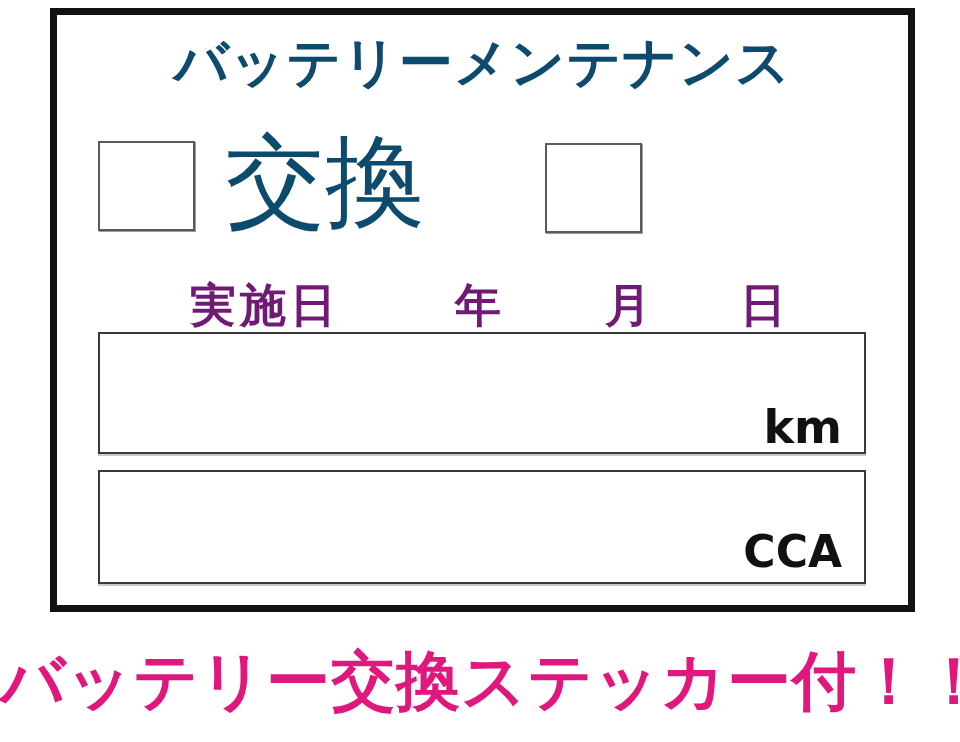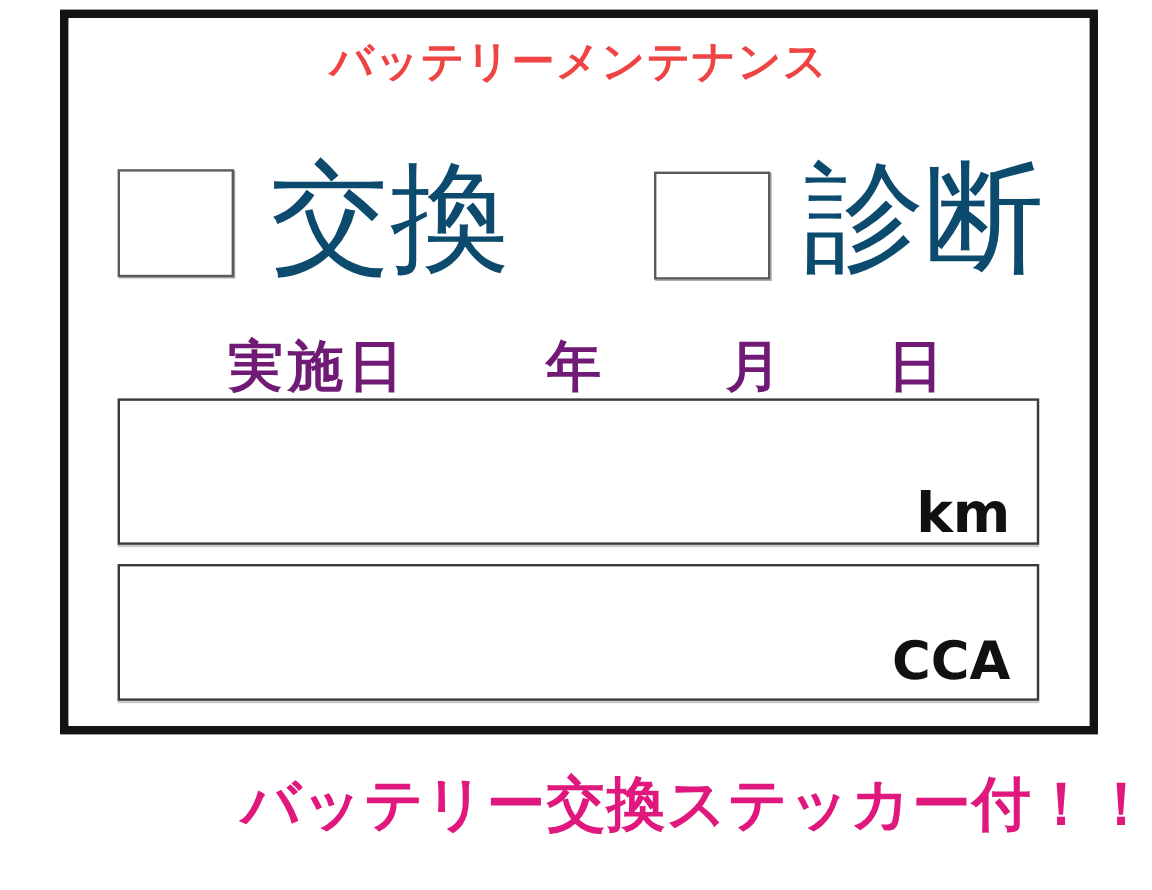--- a/index.html
+++ b/index.html
@@ -24,23 +24,23 @@
     height: 590px;  
     border: 7px solid #121212;
     background: #ffffff;
   }
   .sticker-title {
     position: absolute;
     left: 0;
     top: 12px;
     width: 100%;
     text-align: center;
-    font-size: 36px;
+    font-size: 54px;
     font-weight: bold;
-    color: #ef4444;
+    color: #0c4a6e;
     letter-spacing: 1px;
     white-space: nowrap;
   }
   
   .checkbox {
     position: absolute;
     width: 93px;
     height: 86px;
     border: 2px solid #5a5a5a;
     background: #ffffff;
@@ -92,42 +92,41 @@
     color: #111111;
     line-height: 1;
   }
   .field-box.cca .unit { bottom: 8px; font-size: 44px; }
   
   .footer-text {
     position: absolute;
     left: 0;
     top: 638px;
     width: 100%;
-    text-align: right;
-    font-size: 49px;
+    text-align: center;
+    font-size: 64px;
     font-weight: bold;
     color: #e0187d;
     letter-spacing: 1px;
     white-space: nowrap;
   }
 </style>
 </head>
 <body>
 
 <div class="canvas">
 
   <div class="sticker">
 
     <div class="sticker-title">バッテリーメンテナンス</div>
 
     <div class="checkbox replace"></div>
     <div class="cb-label replace">交換</div>
 
     <div class="checkbox diagnose"></div>
-    <div class="cb-label diagnose">診断</div>
 
     <div class="date-row">
       <span class="d-label">実施日</span>
       <span class="d-year">年</span>
       <span class="d-month">月</span>
       <span class="d-day">日</span>
     </div>
 
     <div class="field-box cca">
       <span class="unit">CCA</span>

